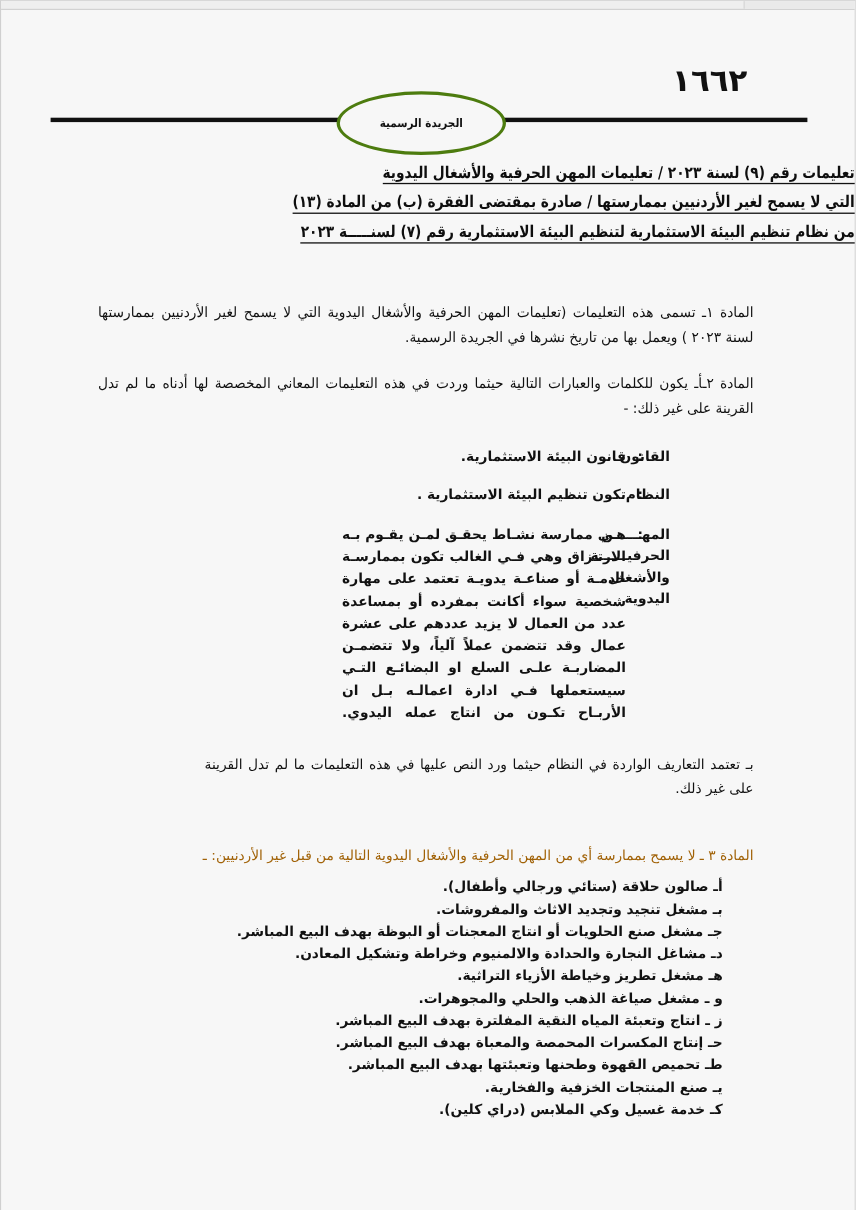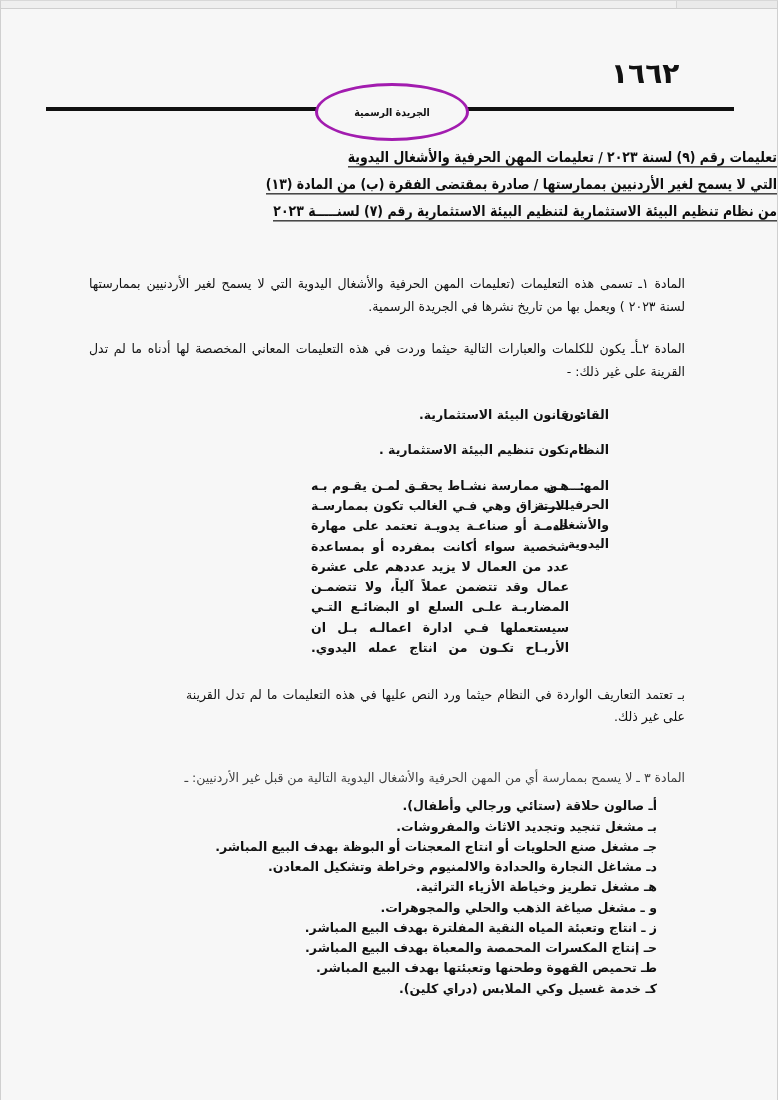--- a/index.html
+++ b/index.html
@@ -55,24 +55,24 @@
     position: absolute;
     top: 44px;
     left: 45px;
     width: 688px;
     height: 4px;
     background: #111;
   }
   .header-oval {
     position: absolute;
     top: 20px;
-    left: 314px;
+    left: 305px;
     width: 148px;
     height: 52px;
-    border: 3px solid #a21caf;
+    border: 3px solid #4d7c0f;
     border-radius: 50%;
     background: #f7f7f7;
     display: flex;
     align-items: center;
     justify-content: center;
   }
   .header-oval-label {
     font-size: 9.5px;
     font-weight: bold;
     color: #111;
@@ -181,21 +181,21 @@
     color: #111;
     line-height: 1.72;
     text-align: justify;
     text-justify: inter-word;
   }
 
   
   .article-3 {
     margin: 40px 92px 0 88px;
     font-size: 12.5px;
-    color: #404040;
+    color: #a16207;
     line-height: 1.7;
     text-align: right;
   }
   .prof-list {
     margin: 8px 120px 0 0;
     padding: 0;
     list-style: none;
     text-align: center;
   }
   .prof-item {
@@ -295,19 +295,23 @@
       </li>
       <li class="prof-item">
         <span class="prof-marker">حـ</span>
         <span class="prof-label">إنتاج المكسرات المحمصة والمعباة بهدف البيع المباشر.</span>
       </li>
       <li class="prof-item">
         <span class="prof-marker">طـ</span>
         <span class="prof-label">تحميص القهوة وطحنها وتعبئتها بهدف البيع المباشر.</span>
       </li>
       <li class="prof-item">
+        <span class="prof-marker">يـ</span>
+        <span class="prof-label">صنع المنتجات الخزفية والفخارية.</span>
+      </li>
+      <li class="prof-item">
         <span class="prof-marker">كـ</span>
         <span class="prof-label">خدمة غسيل وكي الملابس (دراي كلين).</span>
       </li>
     </ul>
 
   </div>
 </div>
 
 </body></html>

